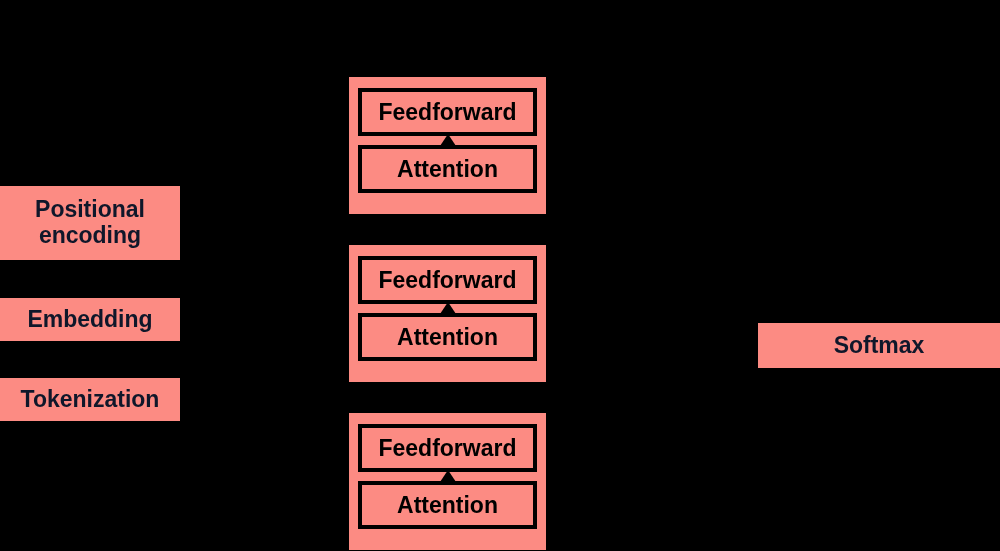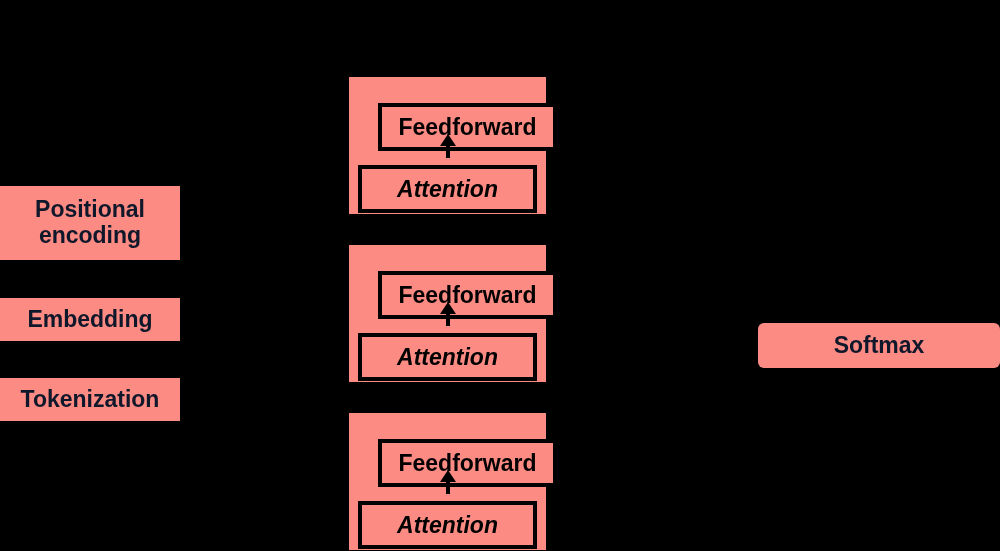--- a/index.html
+++ b/index.html
@@ -47,22 +47,22 @@
     background: #fc8b83;
     border: 4px solid #000000;
     box-sizing: border-box;
     display: flex;
     align-items: center;
     justify-content: center;
     color: #000000;
     font-weight: bold;
     font-size: 23px;
   }
-  .inner-box.feedforward { top: 26px; margin-left: 20px; }
-  .inner-box.attention   { top: 88px; font-style: italic; }
+  .inner-box.feedforward { top: 11px; }
+  .inner-box.attention   { top: 68px; }
 
   .up-arrow {
     position: absolute;
     left: 50%;
     top: 57px;
     width: 18px;
     height: 24px;
     margin-left: -9px;
   }
   .up-arrow .shaft {
@@ -136,17 +136,17 @@
     </div>
     <div class="up-arrow">
       <div class="head"></div>
       <div class="shaft"></div>
     </div>
     <div class="inner-box attention">
       <span>Attention</span>
     </div>
   </div>
 
-  <div class="label-box" style="left:758px; top:323px; width:242px; height:45px;border-radius:6px;">
+  <div class="label-box" style="left:758px; top:323px; width:242px; height:45px;">
     <span>Softmax</span>
   </div>
 
 </div>
 
 </body></html>

